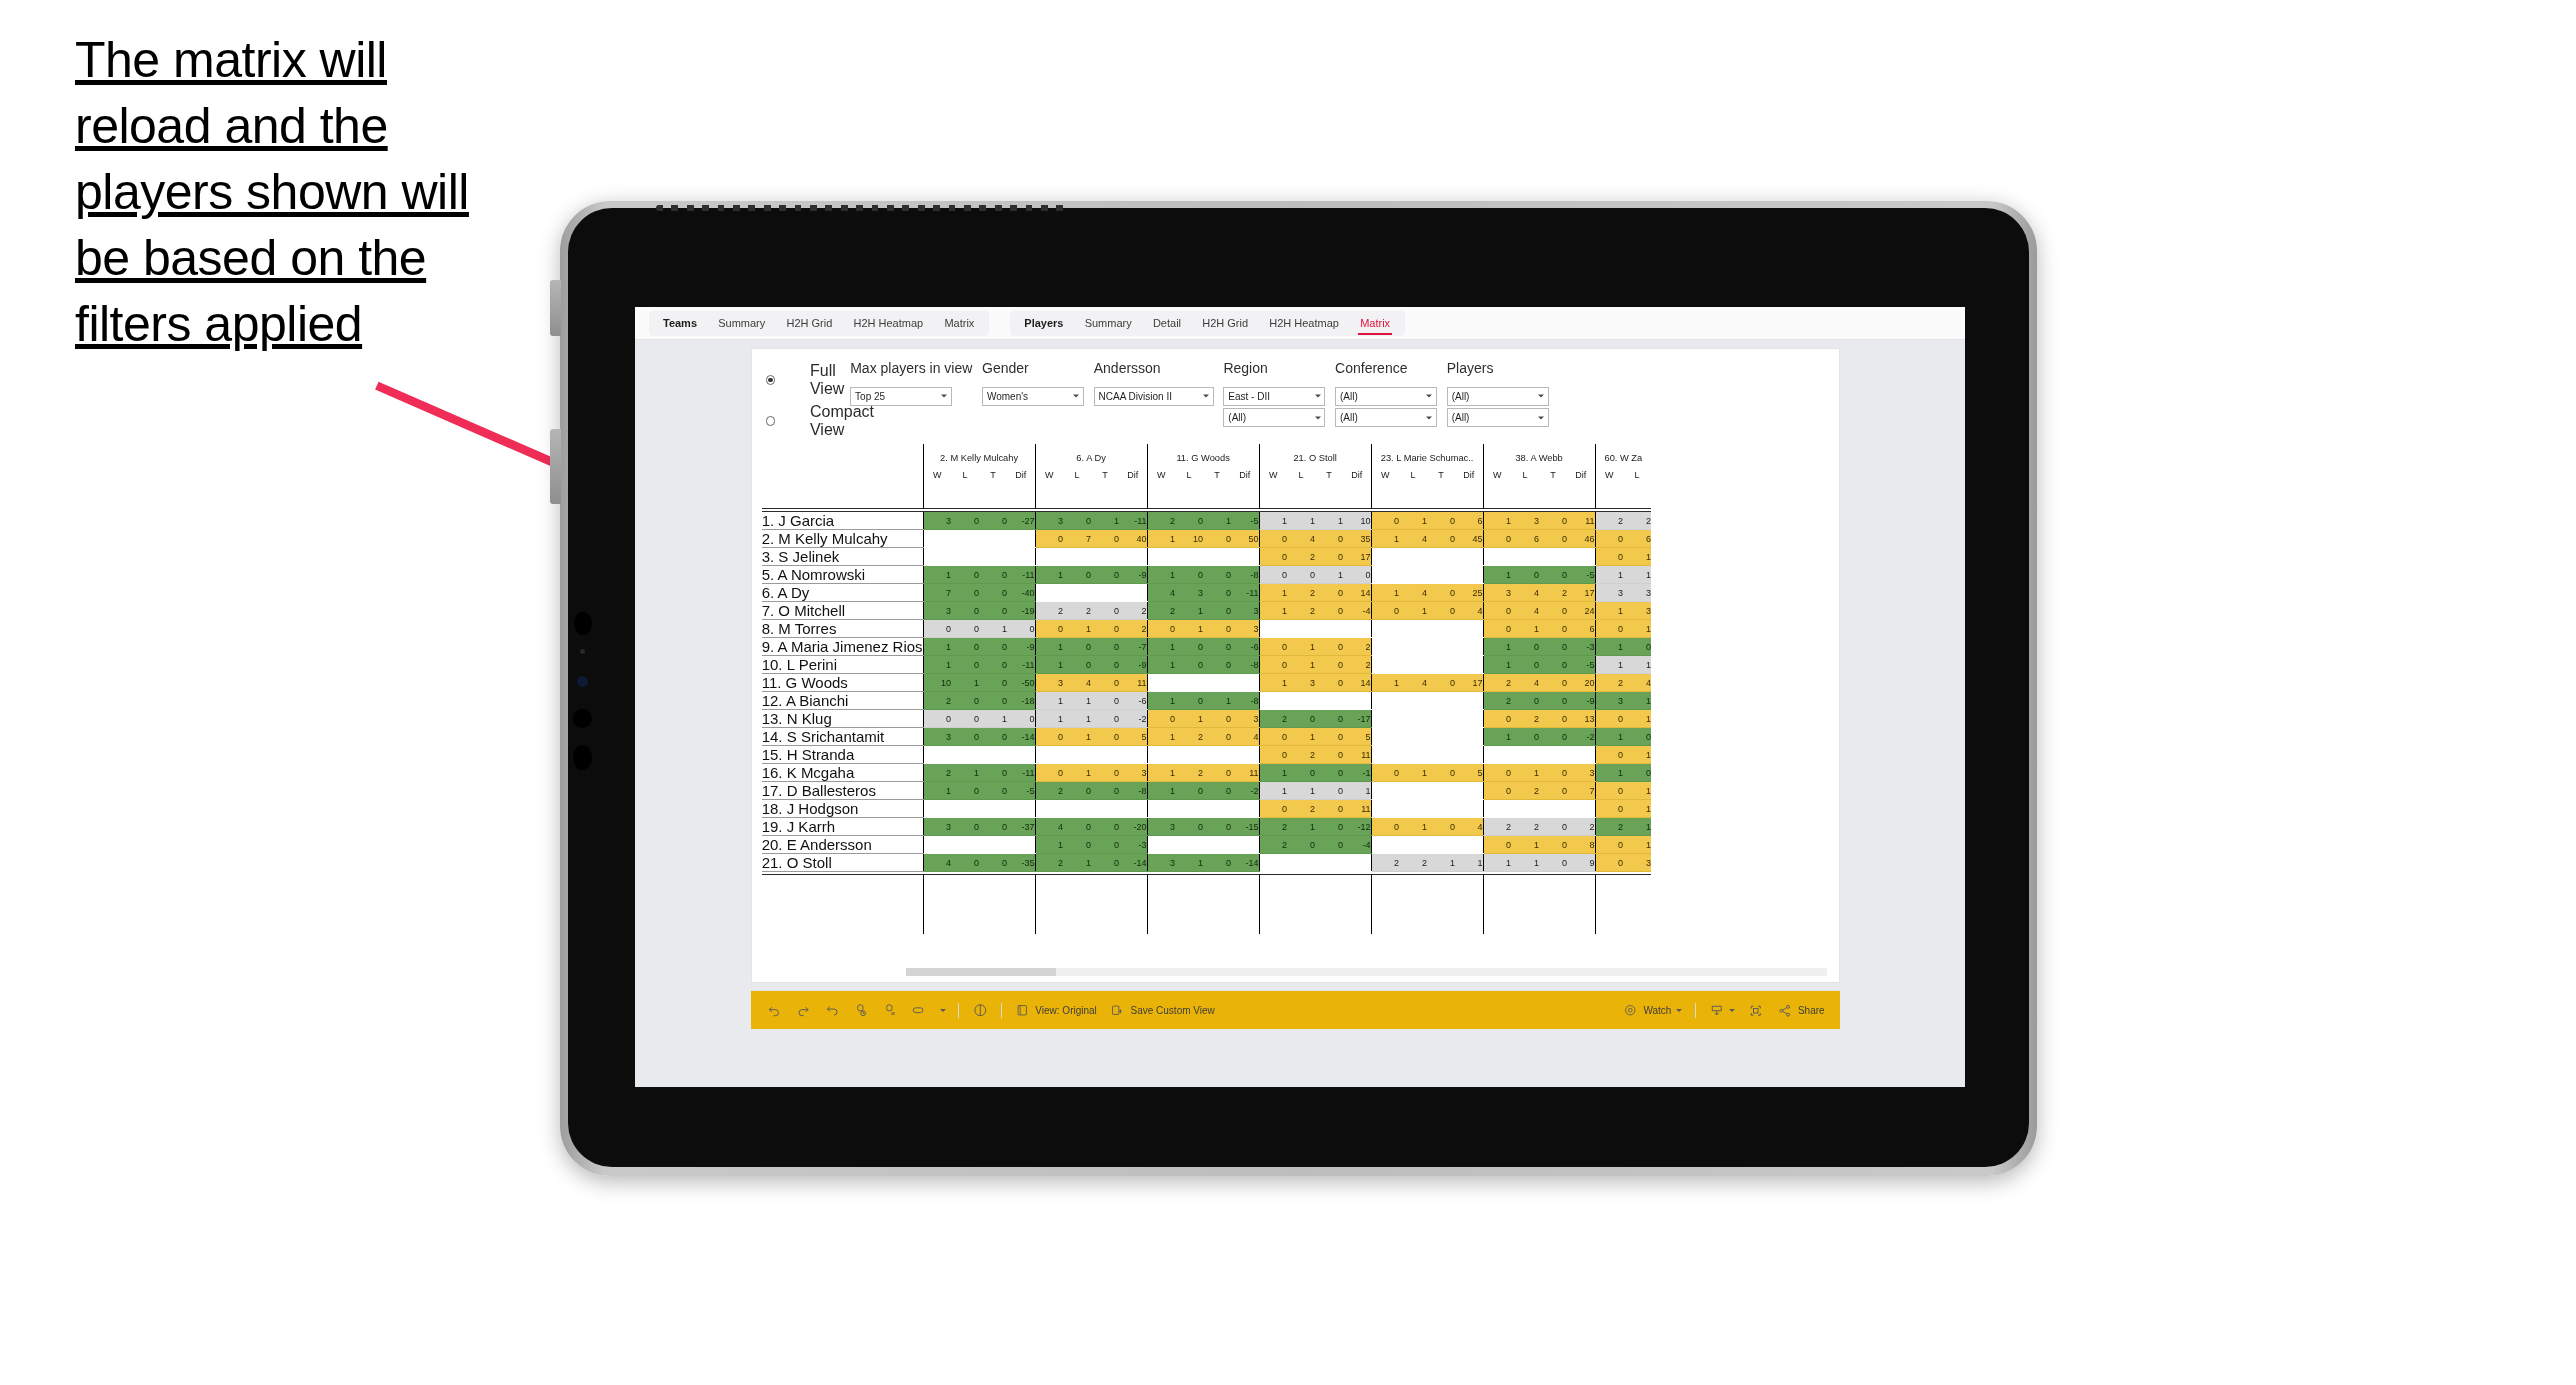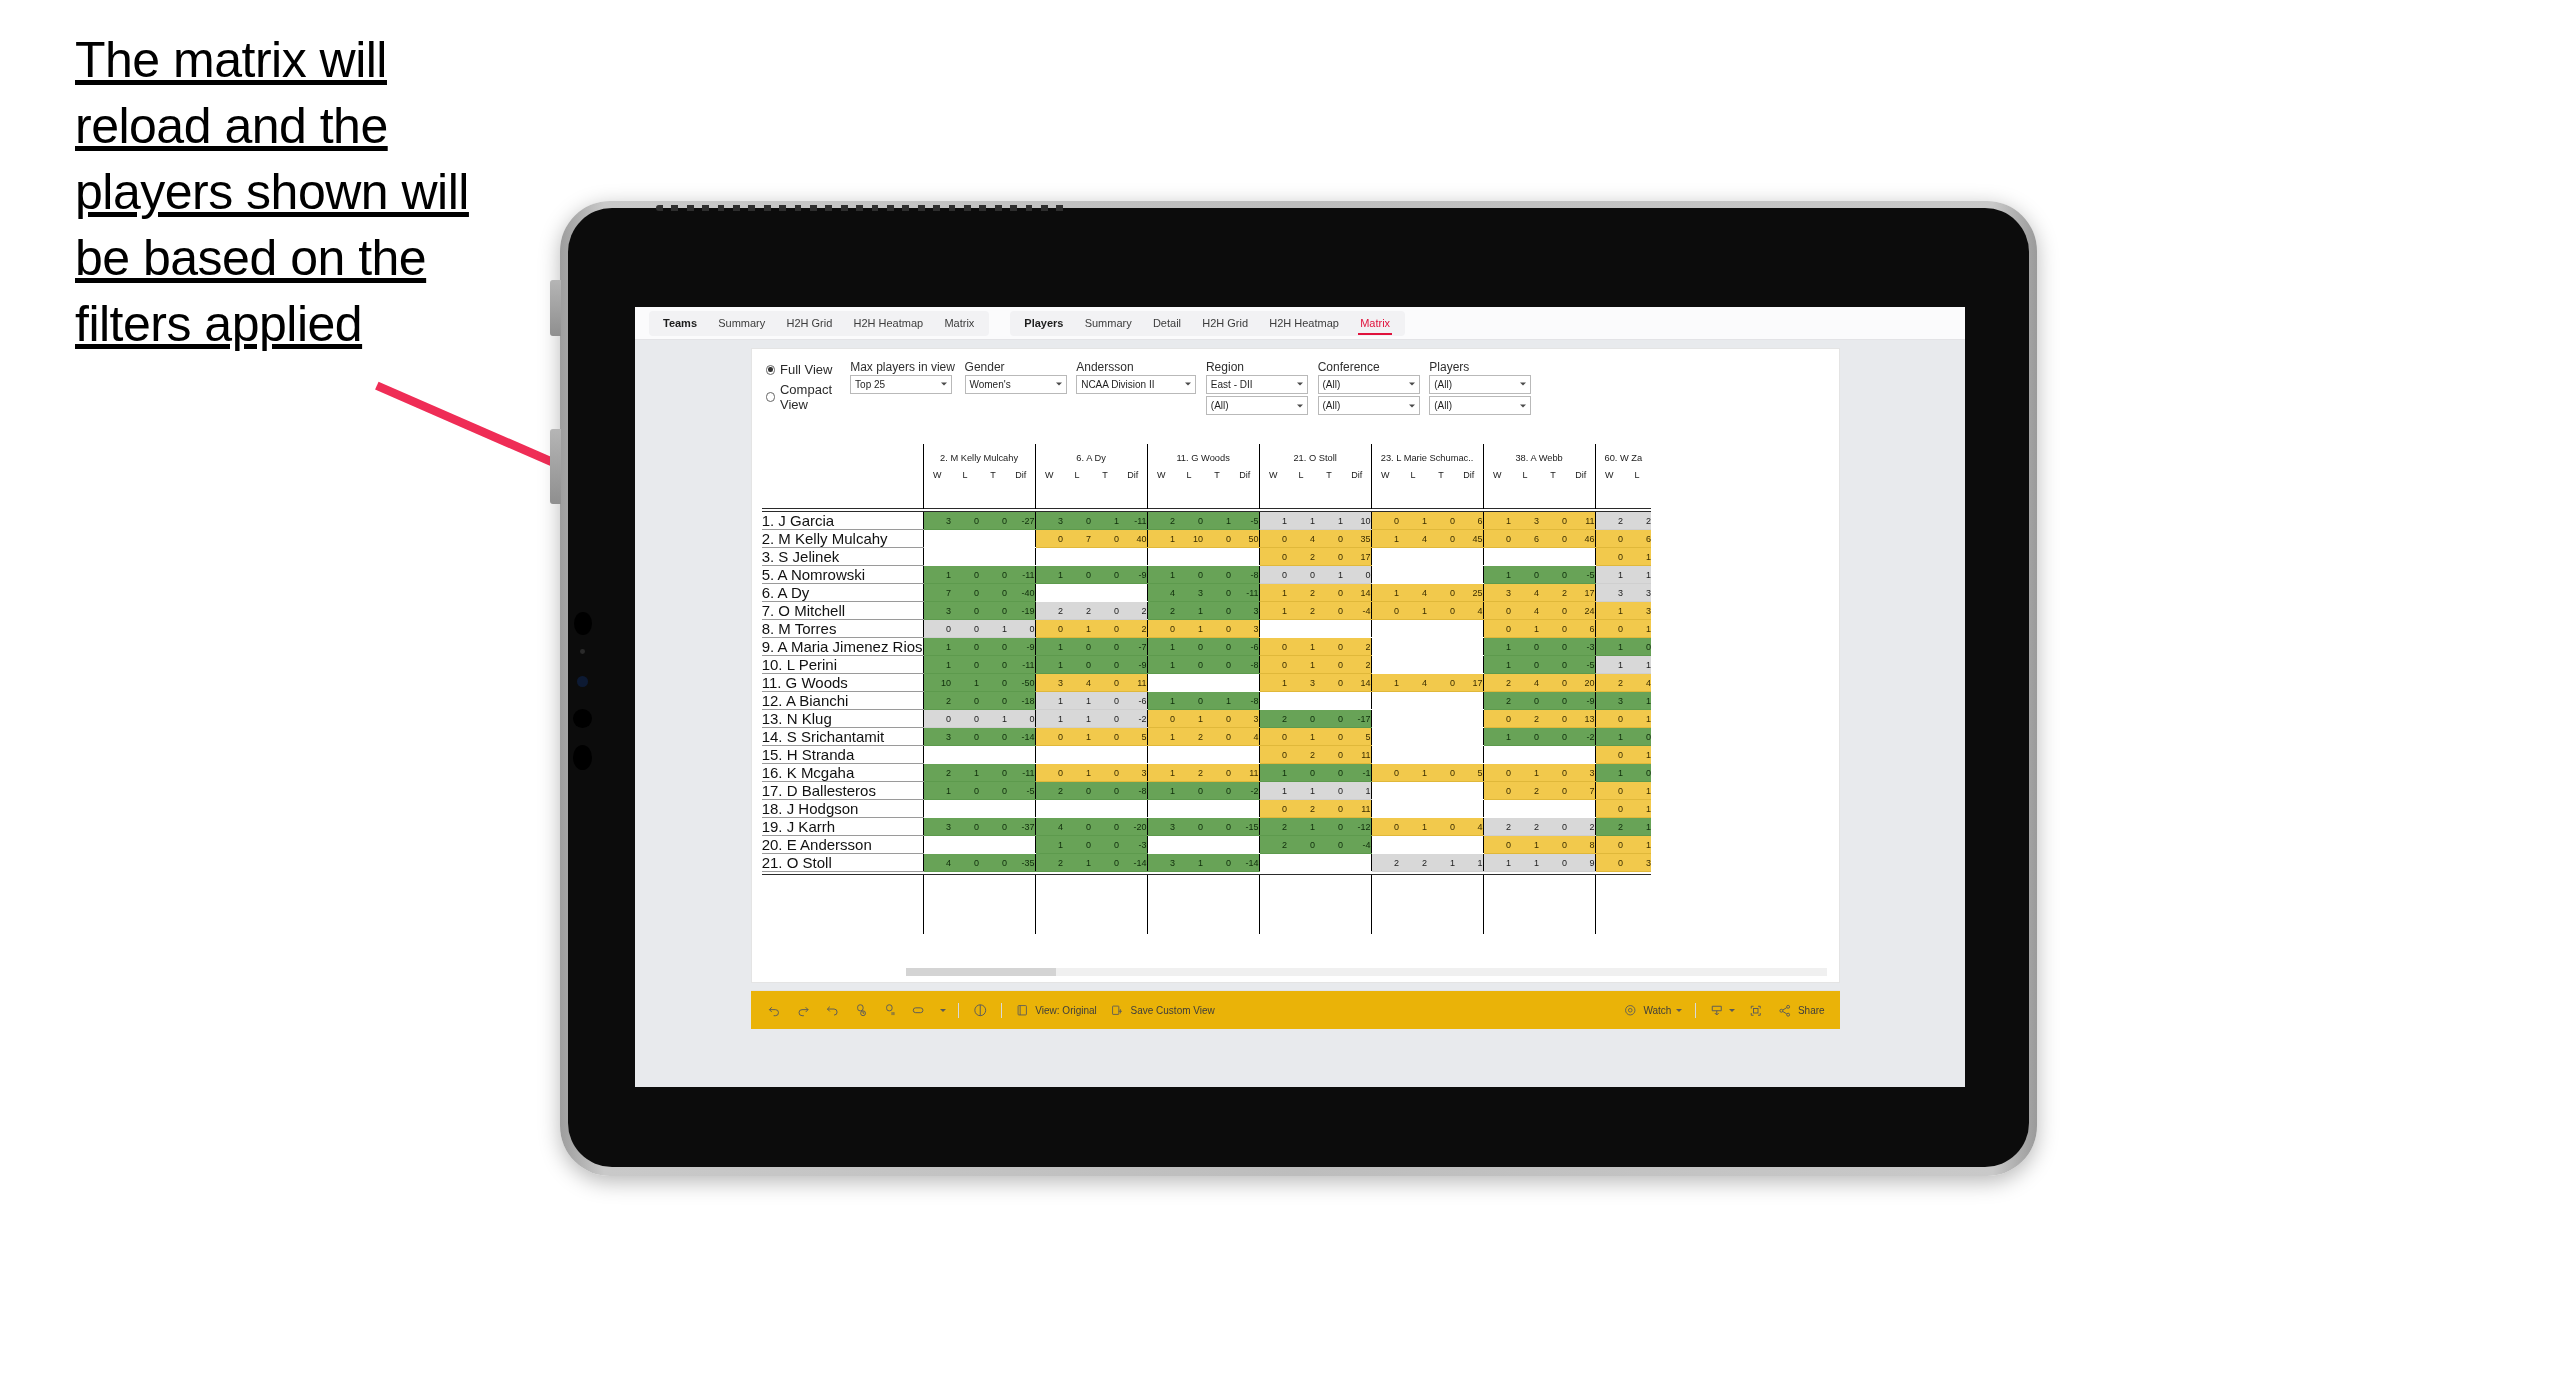--- a/index.html
+++ b/index.html
@@ -112,25 +112,25 @@
   #sheet {
     position: absolute; left: 116px; top: 7.7px; width: 1089px; bottom: 54px;
     background: #ffffff; border: 1px solid #e4e4e4;
     overflow: hidden;
   }
 
   
   #filters { display: flex; padding: 11.6px 11.6px 7.7px 13.5px; gap: 0; }
   .fcol { margin-right: 9.7px; }
   .fcol.radio { width: 75px; padding-top: 1.9px; }
-  .radio-row { display: flex; align-items: center; font-size: 13px; color:#2b2b2b; margin-bottom: 4.8px; cursor:pointer; }
+  .radio-row { display: flex; align-items: center; font-size: 16px; color:#2b2b2b; margin-bottom: 4.8px; cursor:pointer;gap:30px; }
   .radio-mark { width: 9.7px; height: 9.7px; border-radius: 50%; border: 1.3px solid #666; margin-right: 4.8px;
     display:inline-flex; align-items:center; justify-content:center; background:#fff; flex:none;}
   .radio-mark.on::after { content:""; width:4.4px; height:4.4px; border-radius:50%; background:#333; }
-  .flabel { font-size: 12px; color: #2f2f2f; margin-bottom: 1px; white-space: nowrap; }
+  .flabel { font-size: 14px; color: #2f2f2f; margin-bottom: 11px; white-space: nowrap; }
   .fsel {
     width: 102px; height: 18.3px; border: 1px solid #b9b9b9; background: #fff;
     font-size: 10px; color: #1f1f1f; display: flex; align-items: center;
     padding: 0 3.9px; position: relative; cursor: pointer; white-space:nowrap; overflow:hidden;
   }
   .fsel + .fsel { margin-top: 2.9px; }
   .fsel .caret {
     position: absolute; right: 3.9px; top: 50%; transform: translateY(-50%);
     border-left: 3.1px solid transparent; border-right: 3.1px solid transparent;
     border-top: 3.9px solid #4a4a4a;

